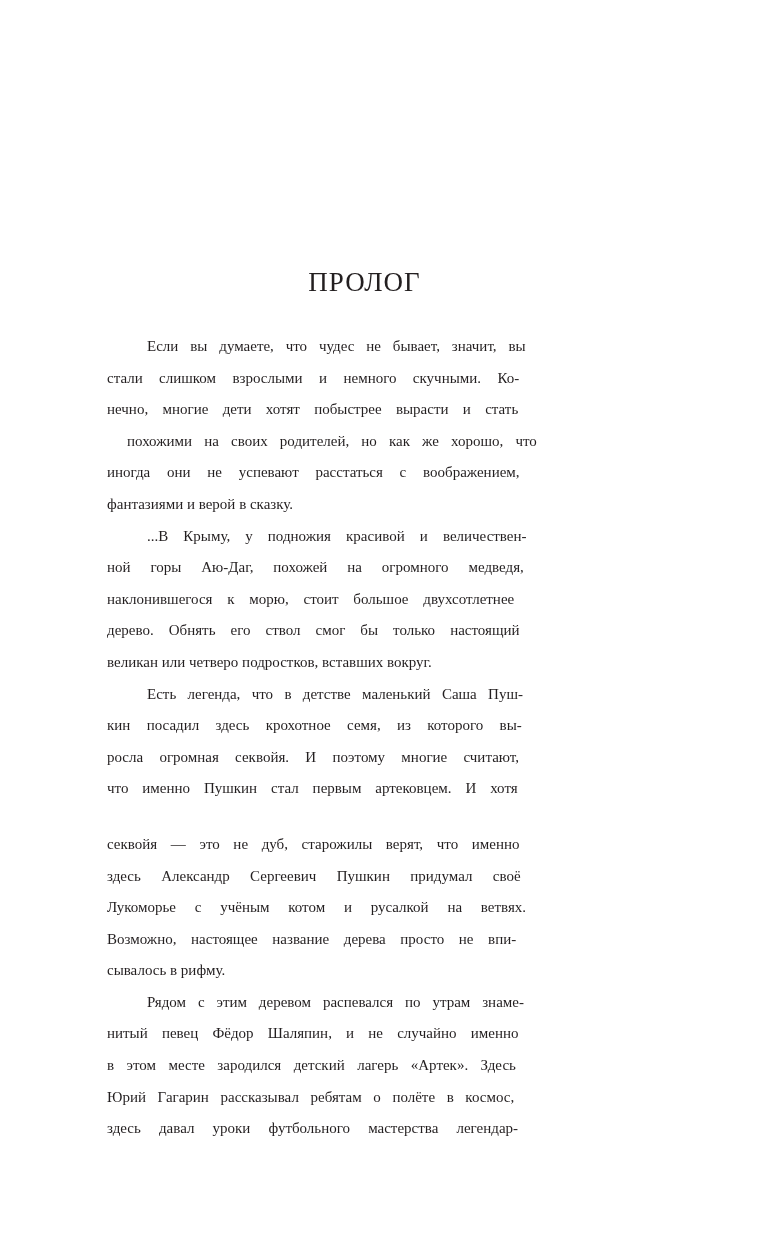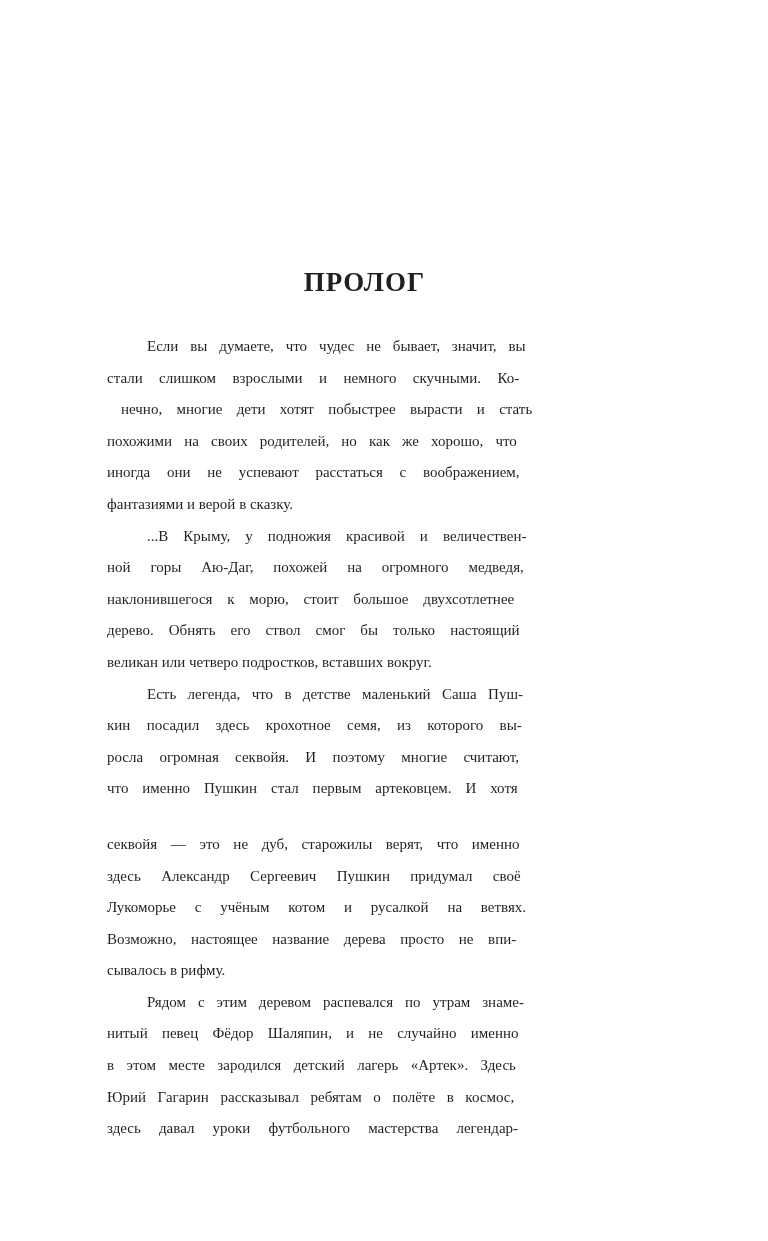--- a/index.html
+++ b/index.html
@@ -20,21 +20,21 @@
     left: 107px;
     top: 0;
     width: 515px;
   }
   .chapter-title {
     position: absolute;
     top: 266px;
     left: 0;
     width: 515px;
     text-align: center;
-    font-weight: bold;
+    font-weight: normal;
     font-size: 27px;
     letter-spacing: 1px;
     line-height: 32px;
     margin: 0;
   }
   .body-text {
     position: absolute;
     top: 331px;
     left: 0;
     width: 515px;
@@ -64,22 +64,22 @@
 </head>
 <body>
 
 <div class="page">
   <h1 class="chapter-title">ПРОЛОГ</h1>
 
   <div class="body-text">
     <div class="para">
       <span class="line first" style="text-indent: 0px; display: block; word-spacing: 8.125px; text-align-last: left;">Если вы думаете, что чудес не бывает, значит, вы</span>
       <span class="line" style="text-indent: 0px; display: block; word-spacing: 12.6667px; text-align-last: left;">стали слишком взрослыми и немного скучными. Ко-</span>
-      <span class="line" style="text-indent: 0px; display: block; word-spacing: 10.5714px; text-align-last: left; margin-left: 14px;">нечно, многие дети хотят побыстрее вырасти и стать</span>
-      <span class="line" style="text-indent: 0px; display: block; word-spacing: 8.375px; text-align-last: left;">похожими на своих родителей, но как же хорошо, что</span>
+      <span class="line" style="text-indent: 0px; display: block; word-spacing: 10.5714px; text-align-last: left;">нечно, многие дети хотят побыстрее вырасти и стать</span>
+      <span class="line" style="text-indent: 0px; display: block; word-spacing: 8.375px; text-align-last: left; margin-left: 20px;">похожими на своих родителей, но как же хорошо, что</span>
       <span class="line" style="text-indent: 0px; display: block; word-spacing: 13px; text-align-last: left;">иногда они не успевают расстаться с воображением,</span>
       <span class="line last" style="text-indent: 0px; display: block;">фантазиями и верой в сказку.</span>
     </div>
 
     <div class="para">
       <span class="line first" style="text-indent: 0px; display: block; word-spacing: 11.3333px; text-align-last: left;">...В Крыму, у подножия красивой и величествен-</span>
       <span class="line" style="text-indent: 0px; display: block; word-spacing: 16.1667px; text-align-last: left;">ной горы Аю-Даг, похожей на огромного медведя,</span>
       <span class="line" style="text-indent: 0px; display: block; word-spacing: 11px; text-align-last: left;">наклонившегося к морю, стоит большое двухсотлетнее</span>
       <span class="line" style="text-indent: 0px; display: block; word-spacing: 11.2857px; text-align-last: left;">дерево. Обнять его ствол смог бы только настоящий</span>
       <span class="line last" style="text-indent: 0px; display: block;">великан или четверо подростков, вставших вокруг.</span>

